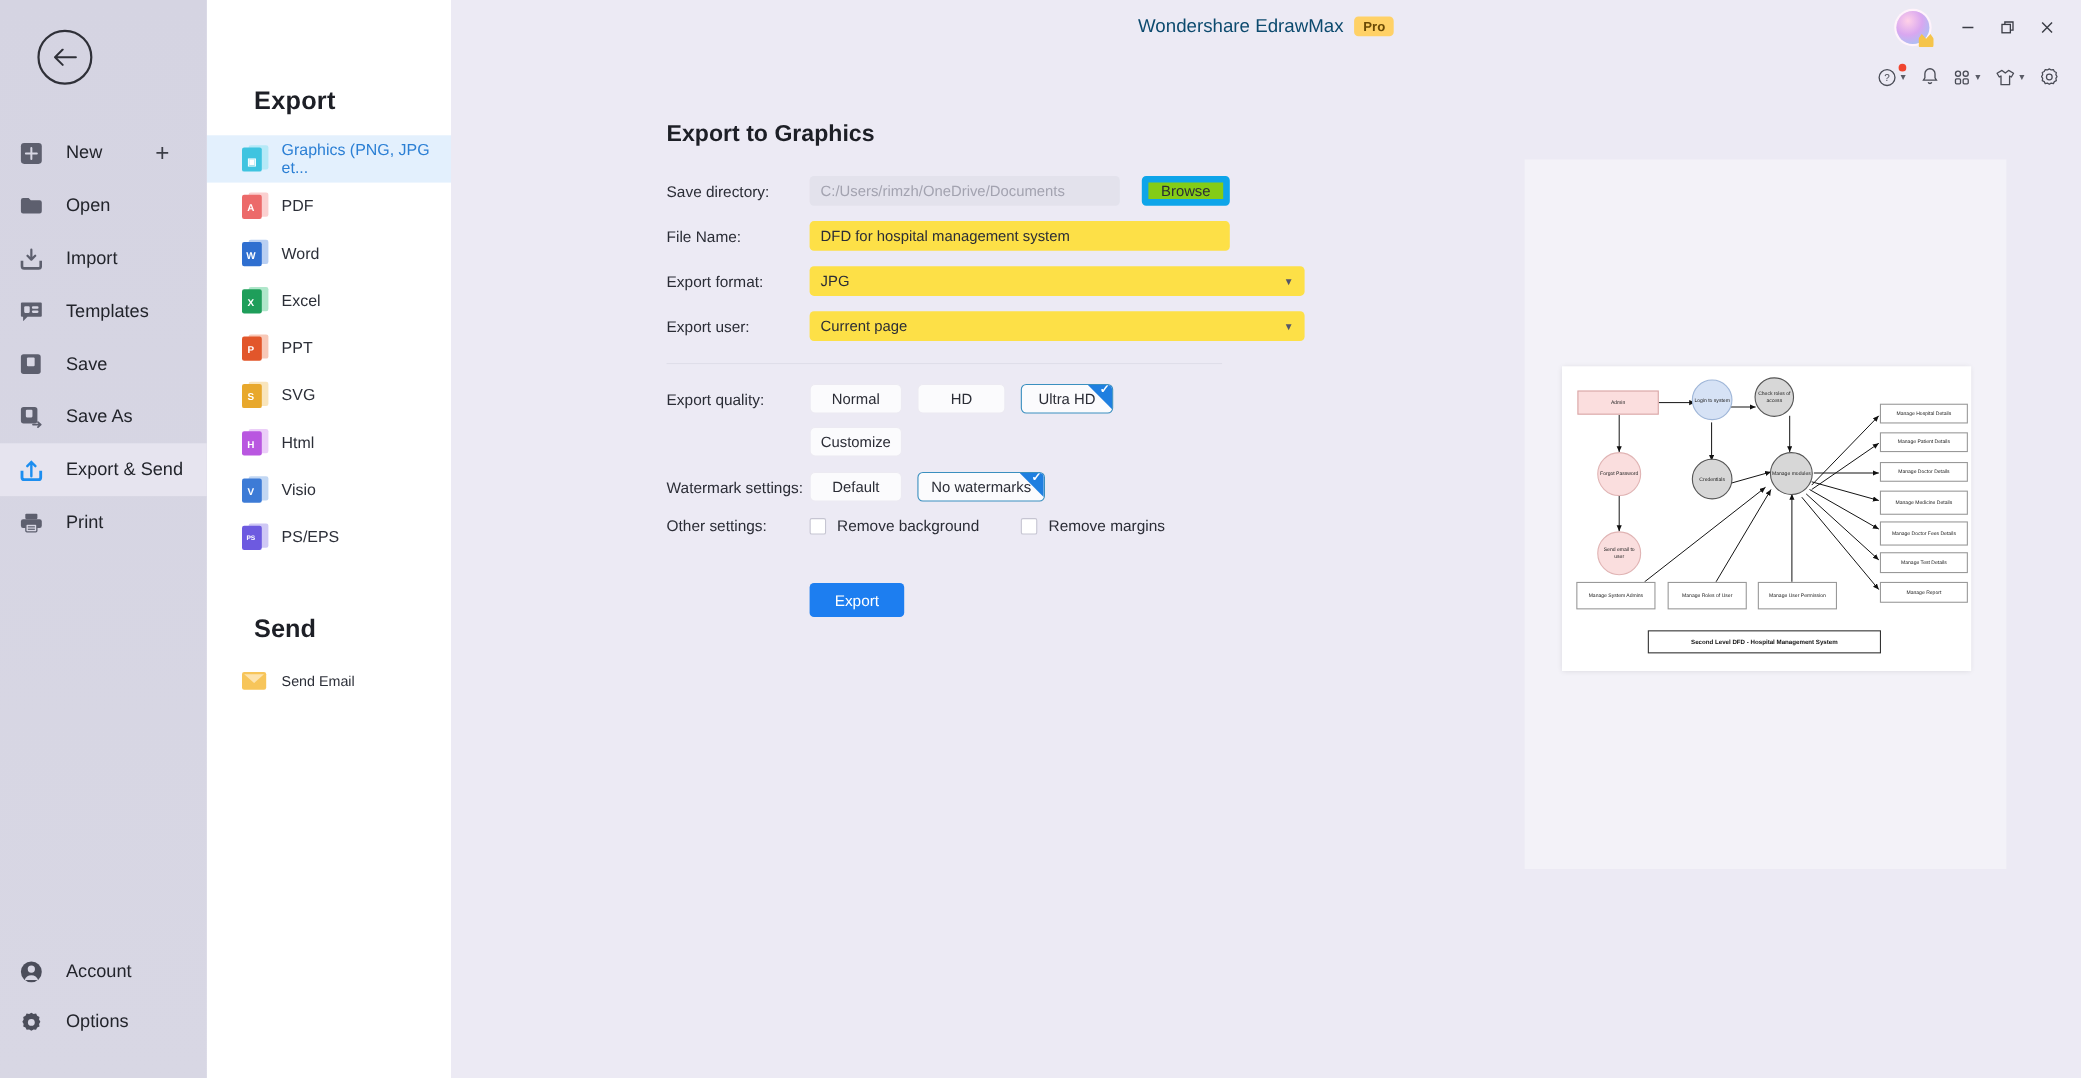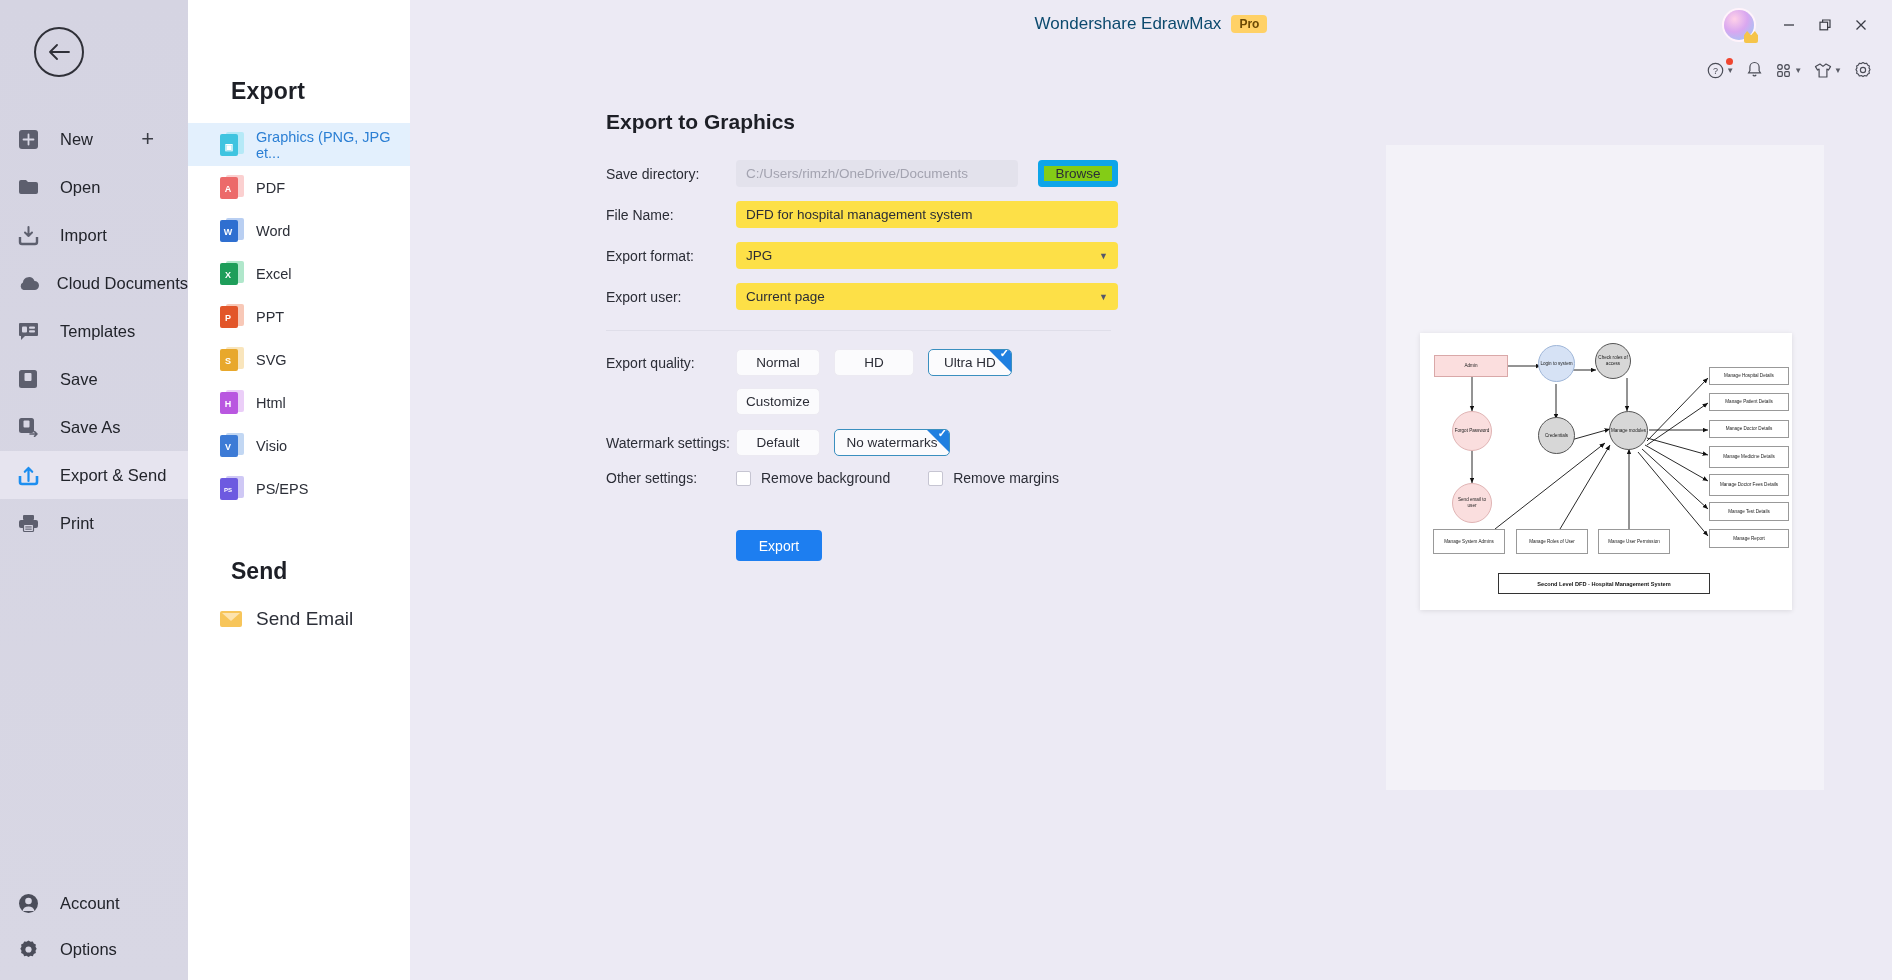--- a/index.html
+++ b/index.html
@@ -29,21 +29,21 @@
     height: 48px; display: flex; align-items: center;
     padding-left: 18px; cursor: pointer; position: relative;
     color: #22242b; font-size: 16.5px;
   }
   .rail-item .ri-ico { width: 34px; display: flex; align-items: center; }
   .rail-item .ri-label { margin-left: 8px; white-space: nowrap; }
   .rail-item.active { background: #e6e4ef; }
   .rail-item .plus-right {
     position: absolute; right: 34px; font-size: 22px; color: #3b3d46; line-height: 1;
   }
-  .rail-bottom { margin-top: auto; padding-bottom: 8px; }
+  .rail-bottom { margin-top: auto; padding-bottom: 28px; }
   .rail-bottom .rail-item { height: 46px; }
 
   
   .listpanel {
     width: 222px; flex: 0 0 222px; height: 980px; background: #ffffff;
     padding-top: 78px;
   }
   .panel-head {
     font-size: 23px; font-weight: bold; color: #1d1f26;
     padding-left: 43px; margin-bottom: 18px; letter-spacing: .2px;
@@ -63,21 +63,21 @@
   .fmt-ico .glyph {
     position: absolute; left: 2px; top: 8px; width: 12px; height: 12px;
     color: #fff; font-size: 9px; font-weight: bold; text-align: center; line-height: 12px;
   }
   .send-head {
     font-size: 23px; font-weight: bold; color: #1d1f26;
     padding-left: 43px; margin: 48px 0 14px;
   }
   .send-item {
     height: 40px; display: flex; align-items: center;
-    padding-left: 32px; cursor: pointer; font-size: 19px; color: #2c2f38;
+    padding-left: 32px; cursor: pointer; font-size: 13px; color: #2c2f38;
   }
   .env {
     width: 22px; height: 16px; background: #f7c55a; border-radius: 2px;
     margin-right: 14px; position: relative; flex: 0 0 22px;
   }
   .env:after {
     content:""; position:absolute; left:2px; top:2px; width:18px; height:8px;
     border-left:9px solid transparent; border-right:9px solid transparent;
     border-top:8px solid #fde3ae; box-sizing:border-box; width:0; height:0;
   }
@@ -128,21 +128,21 @@
   .frow { display: flex; align-items: center; margin-bottom: 14px; }
   .flabel { width: 130px; font-size: 14px; color: #2b2d36; flex: 0 0 130px; }
   .fld {
     height: 27px; border-radius: 4px; background: #fde047; border: none;
     font-size: 13.5px; color: #2b2d36; padding: 0 10px; display: flex; align-items: center;
     font-family: "Liberation Sans", sans-serif;
   }
   .fld.dir { width: 282px; background: #e3e2ec; color: #a3a3b0; }
   .fld.name { width: 382px; }
   .fld.sel {
-    width: 382px; justify-content: space-between; cursor: pointer;
+    width: 450px; justify-content: space-between; cursor: pointer;
   }
   .fld.sel .caret { font-size: 9px; color: #55576a; }
   .browse {
     margin-left: 20px; width: 80px; height: 27px; border-radius: 4px; background: #84cc16;
     border: 6px solid #0ea5e9; font-size: 13.5px; color: #2b2d36; cursor: pointer;
     display: flex; align-items: center; justify-content: center;
     font-family: "Liberation Sans", sans-serif;
   }
   .divider { width: 505px; height: 1px; background: #dfdee9; margin: 20px 0 18px 0; }
 
@@ -235,28 +235,20 @@
       <div class="rail-item">
         <span class="ri-ico">
           <svg width="21" height="21" viewBox="0 0 21 21">
               <path d="M2 12v5a2 2 0 002 2h13a2 2 0 002-2v-5" fill="none" stroke="#5d5f6e" stroke-width="2.4"></path>
               <path d="M10.5 2v9m0 0l-3.5-3.5M10.5 11l3.5-3.5" stroke="#5d5f6e" stroke-width="2" fill="none" stroke-linecap="round"></path>
             </svg>
         </span>
         <span class="ri-label">Import</span>
       </div>
 
-      <div class="rail-item">
-        <span class="ri-ico">
-          <svg width="22" height="15" viewBox="0 0 22 15">
-              <path d="M5.5 14h11a4.5 4.5 0 000-9 6 6 0 00-11.6 1.6A4 4 0 005.5 14z" fill="#5d5f6e"></path>
-            </svg>
-        </span>
-        <span class="ri-label">Cloud Documents</span>
-      </div>
 
       <div class="rail-item">
         <span class="ri-ico">
           <svg width="21" height="19" viewBox="0 0 21 19">
               <path d="M1 2a1 1 0 011-1h17a1 1 0 011 1v11a1 1 0 01-1 1H7l-4 4v-4H2a1 1 0 01-1-1z" fill="#5d5f6e"></path>
               <rect x="4" y="4.5" width="5" height="6" rx="1" fill="#d8d7e4"></rect>
               <rect x="11" y="4.5" width="6" height="2.2" rx="1" fill="#d8d7e4"></rect>
               <rect x="11" y="8.3" width="6" height="2.2" rx="1" fill="#d8d7e4"></rect>
             </svg>
         </span>

